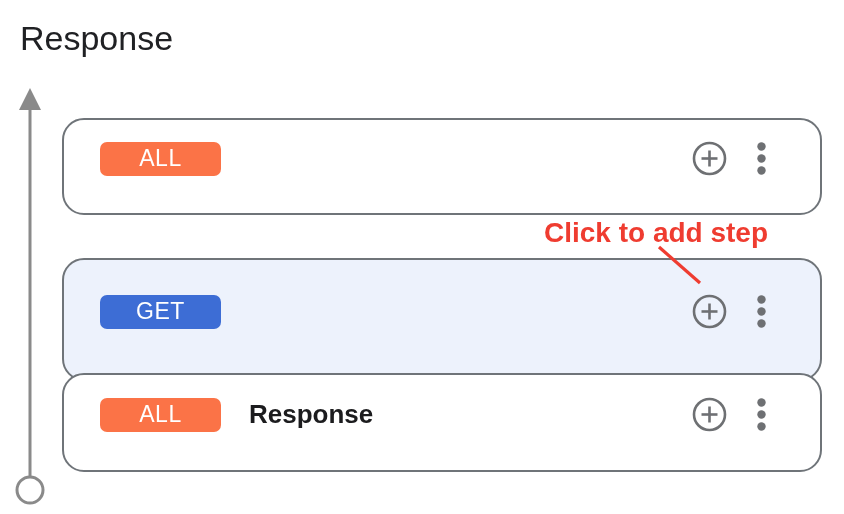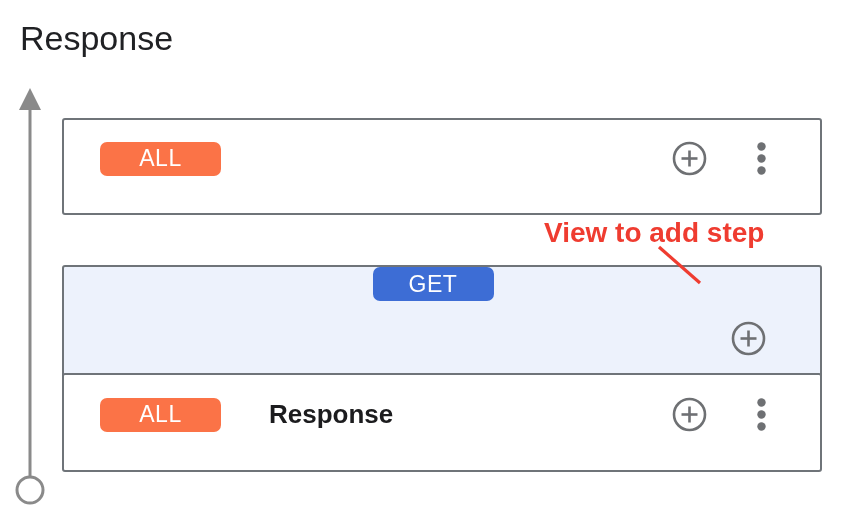--- a/index.html
+++ b/index.html
@@ -31,30 +31,29 @@
     width: 760px;
     height: 360px;
   }
 
   .card {
     position: absolute;
     left: 0;
     width: 760px;
     background: #ffffff;
     border: 2.5px solid var(--card_border);
-    border-radius: 3px;
+    border-radius: 22px;
     display: flex;
     align-items: center;
     padding: 0 54px 16px 36px;
     cursor: pointer;
-    gap: 20px;
   }
   .card.selected { background: var(--selected_bg); }
   .card-postflow { top: 0;    height: 97px; }
-  .card-conditional { top: 147px; height: 123px; flex-direction: column; }
+  .card-conditional { top: 140px; height: 123px; }
   .card-preflow { top: 255px; height: 99px; }
 
   .badge {
     width: 121px;
     height: 34px;
     border-radius: 7px;
     display: flex;
     align-items: center;
     justify-content: center;
     color: #ffffff;
@@ -172,16 +171,16 @@
       <svg width="9" height="33" viewBox="0 0 9 33">
         <circle cx="4.5" cy="4.5" r="4.2" fill="#6e7073"></circle>
         <circle cx="4.5" cy="16.5" r="4.2" fill="#6e7073"></circle>
         <circle cx="4.5" cy="28.5" r="4.2" fill="#6e7073"></circle>
       </svg>
     </button>
   </div>
 
 </div>
 
-<div class="annotation-label">View to add step</div>
+<div class="annotation-label">Click to add step</div>
 <svg class="annotation-line-svg" viewBox="0 0 844 514">
   <line x1="659" y1="247" x2="700" y2="283" stroke="#ef3c30" stroke-width="3.2"></line>
 </svg>
 
 </body></html>

